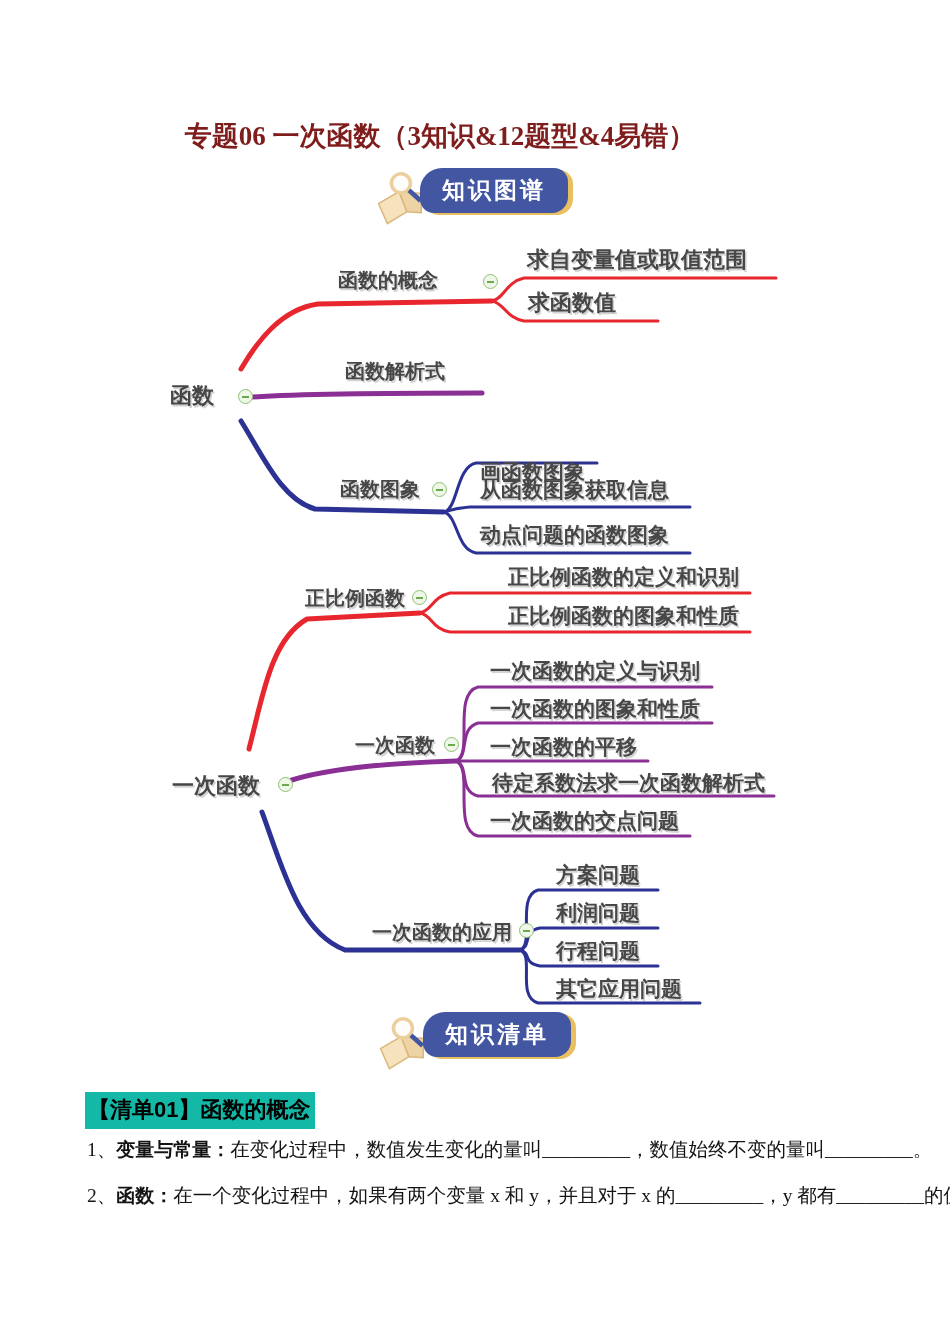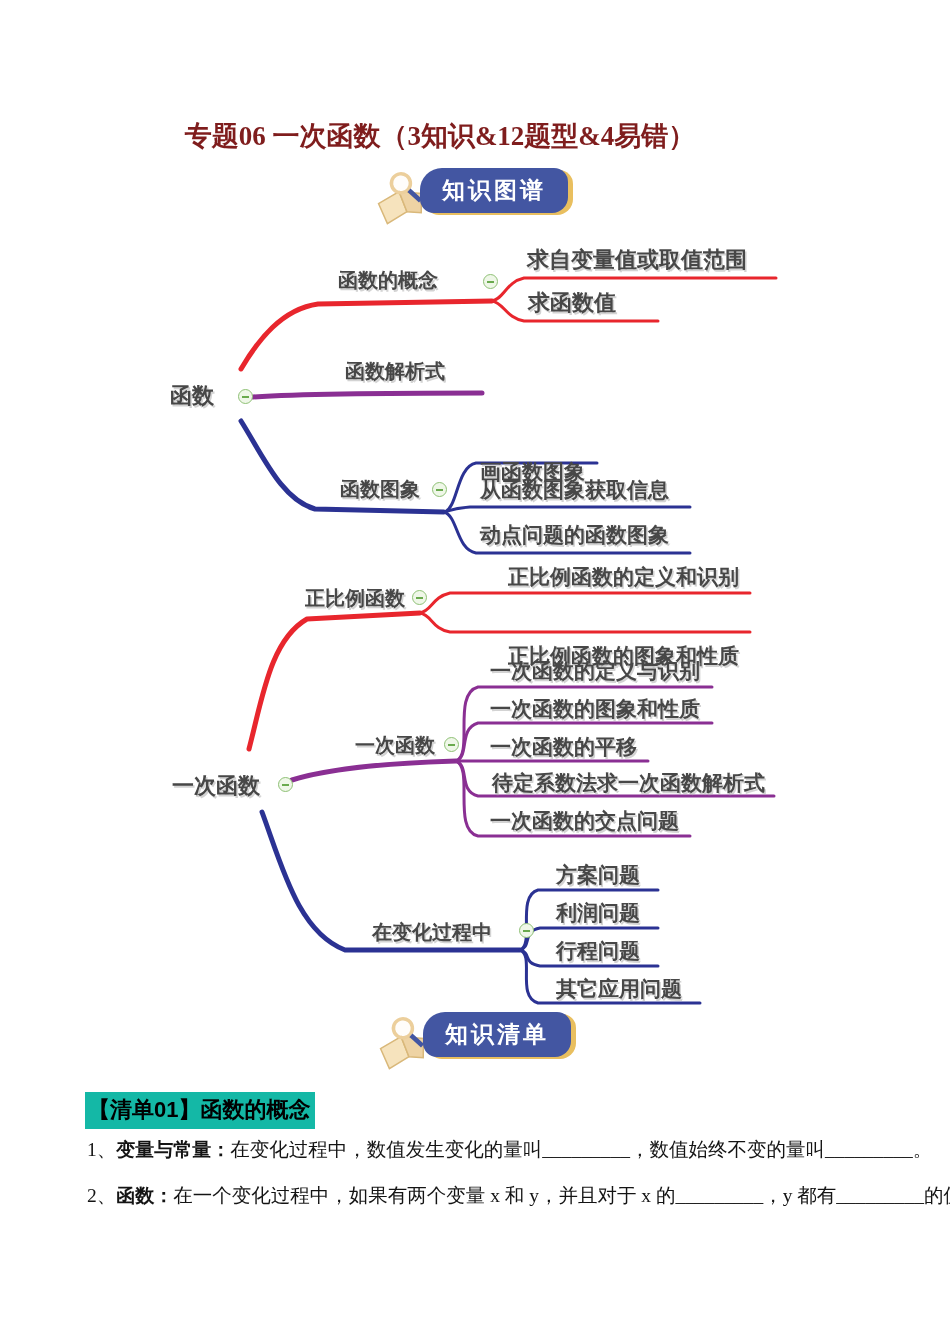--- a/index.html
+++ b/index.html
@@ -105,33 +105,33 @@
   <div class="node fs22" style="left:172px;top:771px;">一次函数</div>
   <div class="collapse" style="left:278px;top:777px;">
       <i></i>
     </div>
 
   <div class="node fs20" style="left:305px;top:585px;">正比例函数</div>
   <div class="collapse" style="left:412px;top:590px;">
       <i></i>
     </div>
   <div class="node fs21" style="left:508px;top:563px;">正比例函数的定义和识别</div>
-  <div class="node fs21" style="left:508px;top:602px;margin-top:40px;">正比例函数的图象和性质</div>
+  <div class="node fs21" style="left:508px;top:602px;">正比例函数的图象和性质</div>
 
   <div class="node fs20" style="left:355px;top:732px;">一次函数</div>
   <div class="collapse" style="left:444px;top:737px;">
       <i></i>
     </div>
   <div class="node fs21" style="left:490px;top:657px;">一次函数的定义与识别</div>
   <div class="node fs21" style="left:490px;top:695px;">一次函数的图象和性质</div>
   <div class="node fs21" style="left:490px;top:733px;">一次函数的平移</div>
   <div class="node fs21" style="left:492px;top:769px;">待定系数法求一次函数解析式</div>
   <div class="node fs21" style="left:490px;top:807px;">一次函数的交点问题</div>
 
-  <div class="node fs20" style="left:372px;top:919px;">在变化过程中</div>
+  <div class="node fs20" style="left:372px;top:919px;">一次函数的应用</div>
   <div class="collapse" style="left:519px;top:923px;">
       <i></i>
     </div>
   <div class="node fs21" style="left:556px;top:861px;">方案问题</div>
   <div class="node fs21" style="left:556px;top:899px;">利润问题</div>
   <div class="node fs21" style="left:556px;top:937px;">行程问题</div>
   <div class="node fs21" style="left:556px;top:975px;">其它应用问题</div>
 
   <svg class="badge-icon" style="left:374px;top:1015px;" viewBox="0 0 64 56">
     <path d="M6 30 L28 21 L33 42 L12 51 Z" fill="#f6e3bd" stroke="#d9b87a" stroke-width="1.5"></path>

